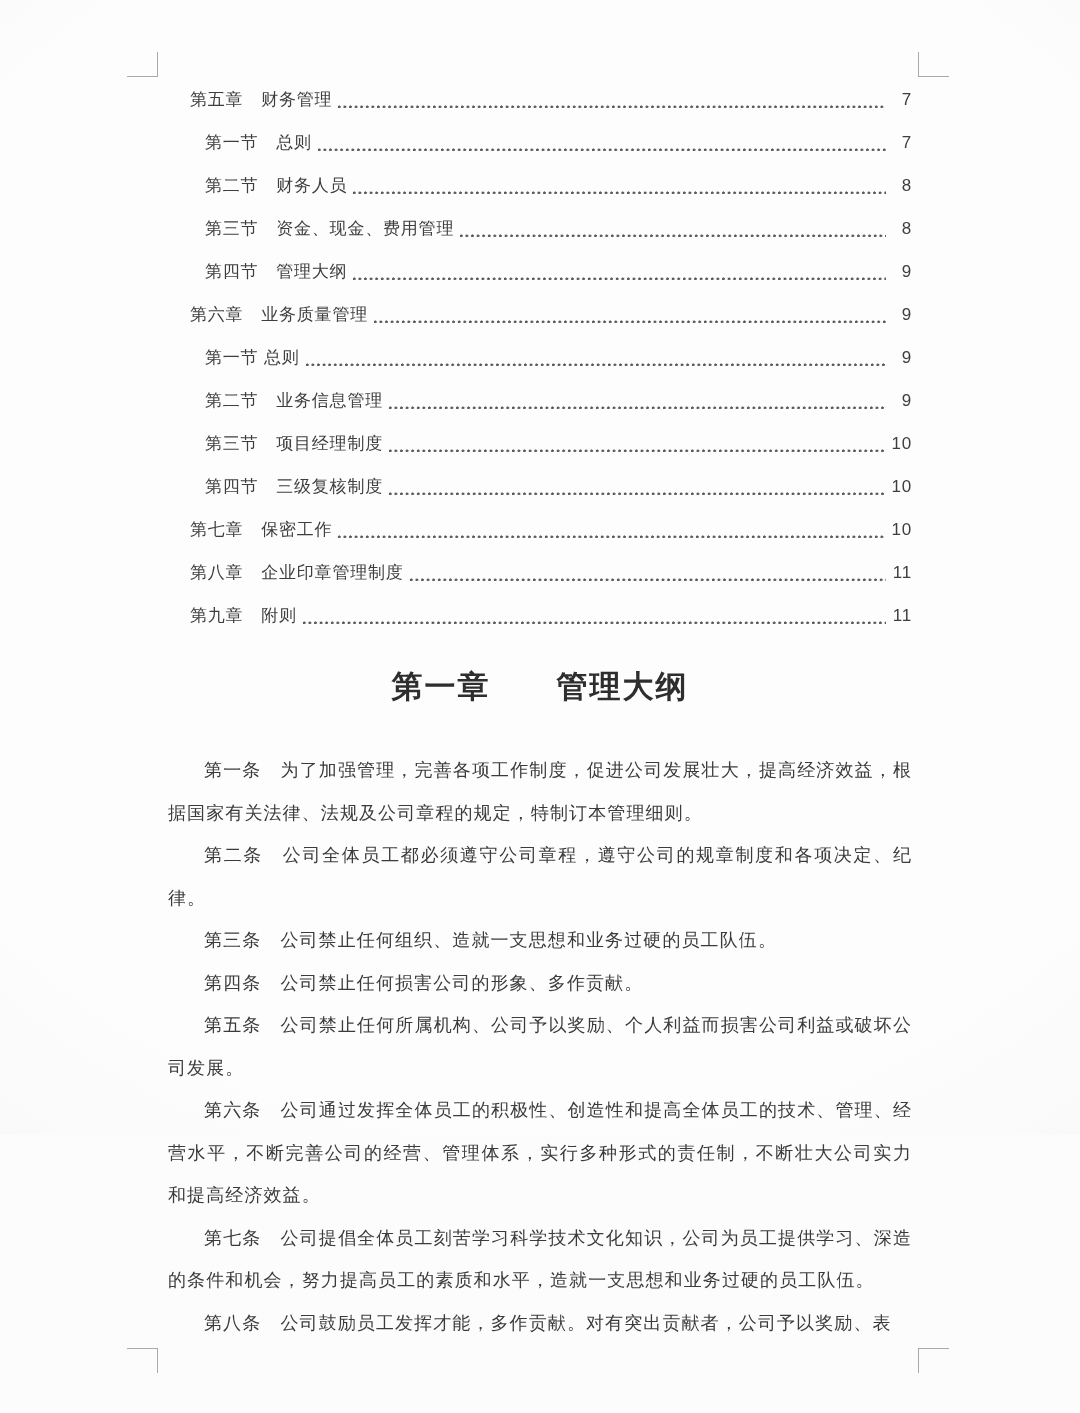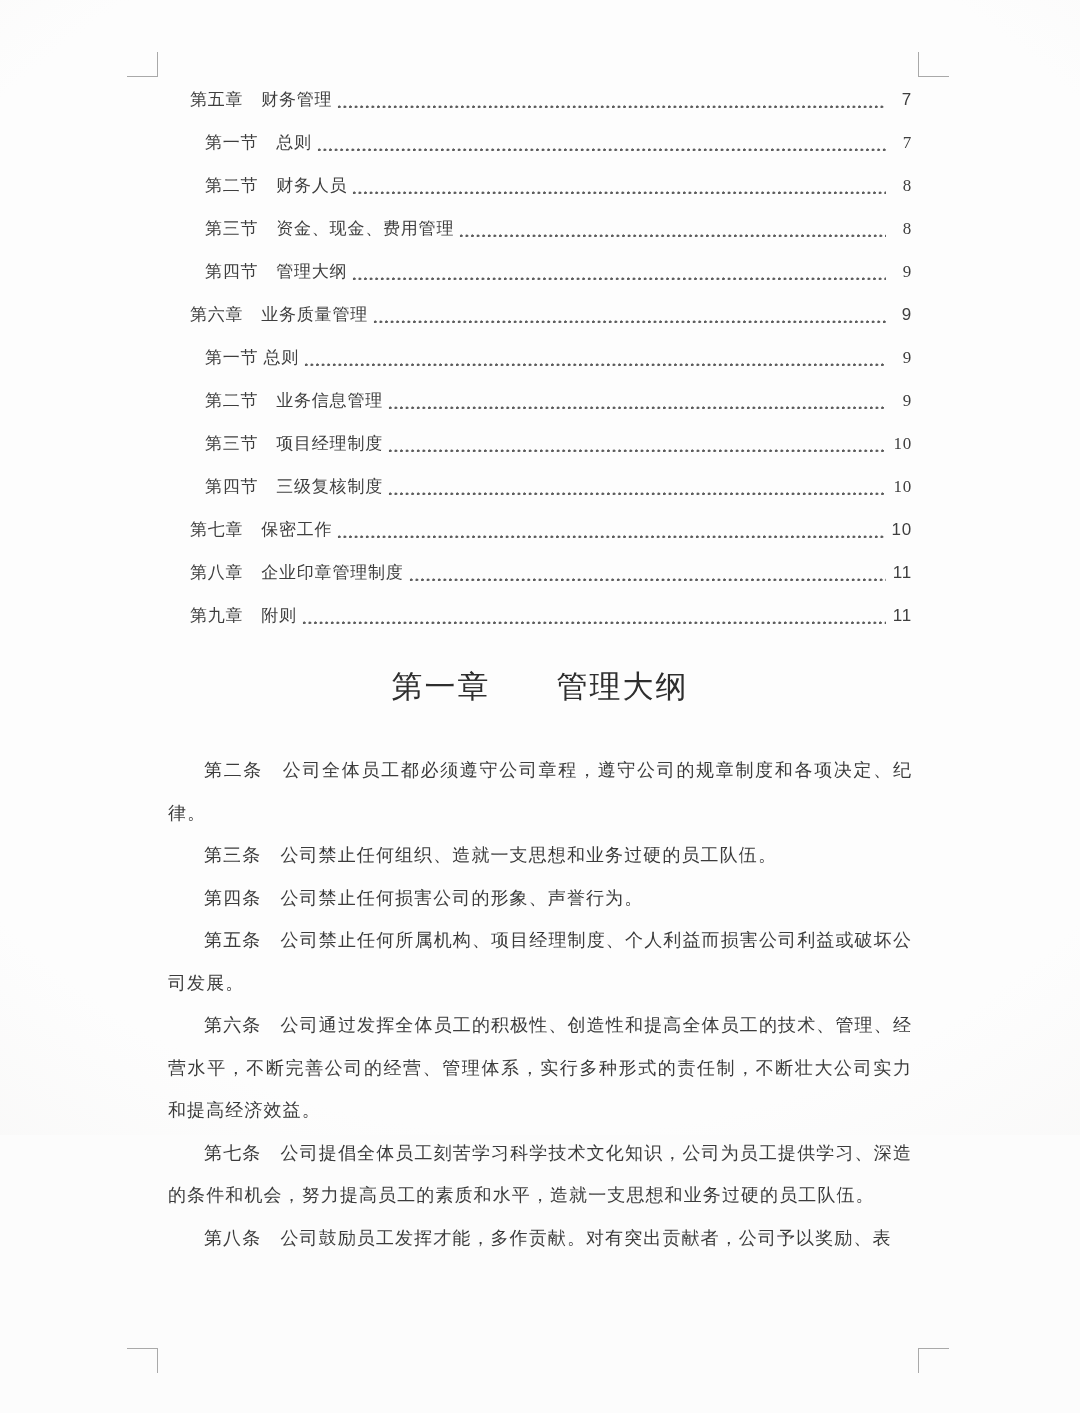--- a/index.html
+++ b/index.html
@@ -23,34 +23,34 @@
   .content{
     position:absolute;left:168px;top:78px;width:744px;
   }
 
   
   .toc-row{
     display:flex;align-items:center;height:43px;
     font-size:17px;color:#3e3e3e;letter-spacing:0.8px;
   }
   .toc-row.lvl1{padding-left:22px;}
-  .toc-row.lvl2{padding-left:37px;font-family:Liberation Serif, serif;}
+  .toc-row.lvl2{padding-left:37px;}
   .toc-label{white-space:nowrap;}
   .toc-leader{
     flex:1;height:6px;margin:0 2px 0 5px;align-self:center;transform:translateY(7px);
     background-image:radial-gradient(circle at 2.2px 2.8px,#5c5c5c 1.15px,rgba(0,0,0,0) 1.6px);
     background-size:5.6px 6px;background-repeat:repeat-x;
   }
   .toc-page{min-width:24px;text-align:right;white-space:nowrap;}
 
   
   .chapter-title{
     margin:28px 0 40px 0;
     text-align:center;
-    font-size:31px;line-height:44px;font-weight:400;
+    font-size:31px;line-height:44px;font-weight:700;
     color:#2e2e2e;letter-spacing:2px;
   }
 
   
   .article{
     margin:0;
     font-size:18px;line-height:42.5px;letter-spacing:1.1px;
     color:#3b3b3b;
     text-align:justify;
     text-indent:2em;
@@ -134,23 +134,24 @@
         <span class="toc-label">第九章　附则</span>
         <span class="toc-leader"></span>
         <span class="toc-page">11</span>
       </div>
 
     </div>
 
     <h1 class="chapter-title">第一章　　管理大纲</h1>
 
     <div>
+      <p class="article">第一条　为了加强管理，完善各项工作制度，促进公司发展壮大，提高经济效益，根据国家有关法律、法规及公司章程的规定，特制订本管理细则。</p>
       <p class="article">第二条　公司全体员工都必须遵守公司章程，遵守公司的规章制度和各项决定、纪律。</p>
       <p class="article">第三条　公司禁止任何组织、造就一支思想和业务过硬的员工队伍。</p>
-      <p class="article">第四条　公司禁止任何损害公司的形象、声誉行为。</p>
-      <p class="article">第五条　公司禁止任何所属机构、项目经理制度、个人利益而损害公司利益或破坏公司发展。</p>
+      <p class="article">第四条　公司禁止任何损害公司的形象、多作贡献。</p>
+      <p class="article">第五条　公司禁止任何所属机构、公司予以奖励、个人利益而损害公司利益或破坏公司发展。</p>
       <p class="article">第六条　公司通过发挥全体员工的积极性、创造性和提高全体员工的技术、管理、经营水平，不断完善公司的经营、管理体系，实行多种形式的责任制，不断壮大公司实力和提高经济效益。</p>
       <p class="article">第七条　公司提倡全体员工刻苦学习科学技术文化知识，公司为员工提供学习、深造的条件和机会，努力提高员工的素质和水平，造就一支思想和业务过硬的员工队伍。</p>
       <p class="article">第八条　公司鼓励员工发挥才能，多作贡献。对有突出贡献者，公司予以奖励、表</p>
     </div>
 
   </div>
 </div>
 
 </body></html>

